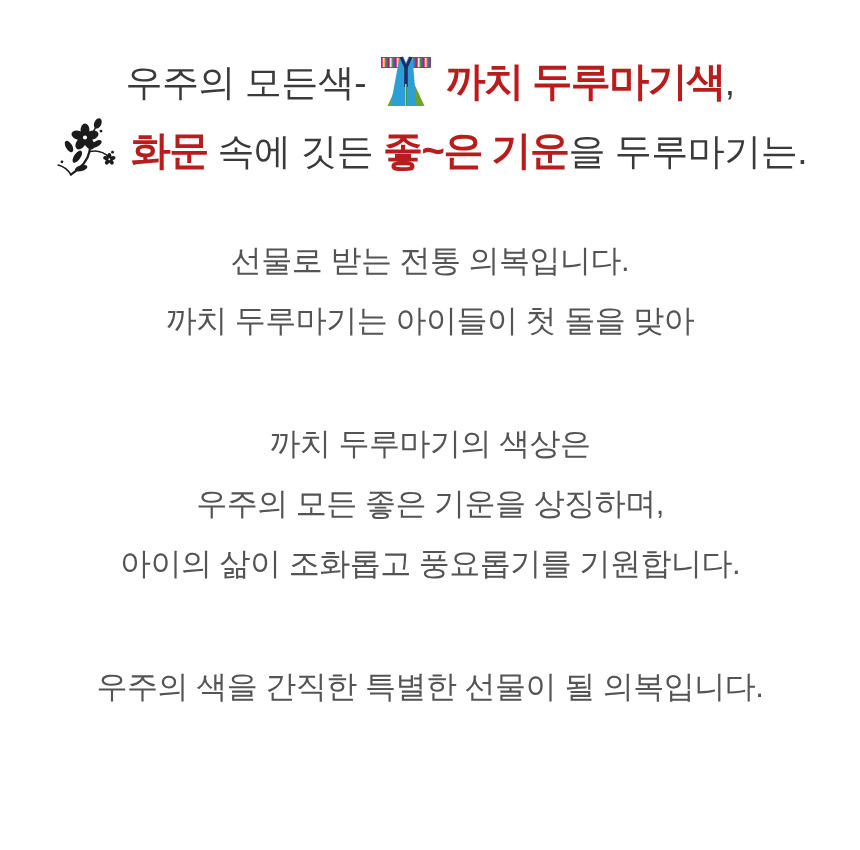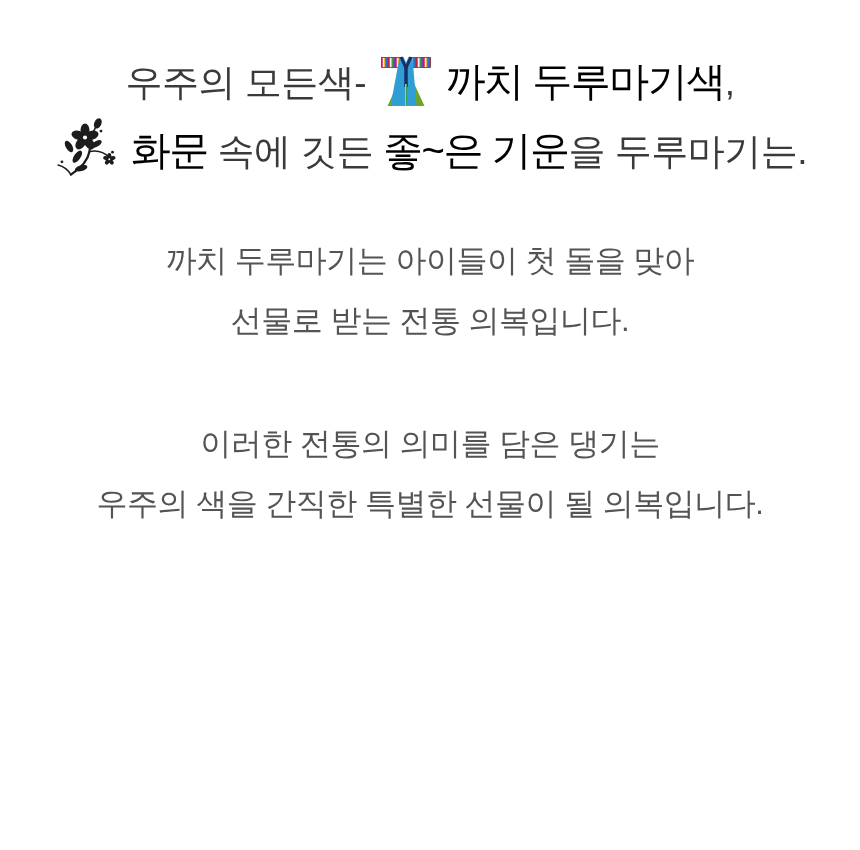--- a/index.html
+++ b/index.html
@@ -1,21 +1,21 @@
 <!DOCTYPE html>
 <html><head>
 <meta charset="utf-8">
 <style>
   * { margin:0; padding:0; box-sizing:border-box; }
   html,body { width:860px; height:850px; background:#ffffff; overflow:hidden; }
   body { font-family:"Liberation Sans","DejaVu Sans",sans-serif; }
   .page { width:860px; height:850px; padding-top:50px; text-align:center; }
 
   .h-line { font-size:37px; line-height:62px; color:#3a3a3a; font-weight:400; letter-spacing:-0.5px; white-space:nowrap; }
-  .h-bold { font-size:40px; font-weight:400; color:#000000; letter-spacing:-1.5px; }
+  .h-bold { font-size:40px; font-weight:700; color:#b91c1c; letter-spacing:-1.5px; }
 
   .icon { display:inline-block; vertical-align:middle; line-height:0; }
   .icon-hanbok { width:50px; height:56px; margin:0 5px 8px 5px; }
   .icon-flower { width:64px; height:64px; margin:0 4px 10px 0; }
   .icon svg { width:100%; height:100%; display:block; }
 
   .para { font-size:31px; line-height:60px; color:#545454; font-weight:300; letter-spacing:-0.5px; }
   .para .line { display:block; }
   .para-first { margin-top:40px; }
   .para + .para { margin-top:63px; }
@@ -95,23 +95,27 @@
           </g>
         </svg>
       </span>
       <span class="h-bold">화문</span>
       <span>속에 깃든</span>
       <span class="h-bold">좋~은 기운</span><span>을 두루마기는.</span>
     </div>
   </div>
 
   <p class="para para-first">
+    <span class="line">선물로 받는 전통 의복입니다.</span>
     <span class="line">까치 두루마기는 아이들이 첫 돌을 맞아</span>
-    <span class="line">선물로 받는 전통 의복입니다.</span>
   </p>
 
+  <p class="para">
+    <span class="line">까치 두루마기의 색상은</span>
+    <span class="line">우주의 모든 좋은 기운을 상징하며,</span>
+    <span class="line">아이의 삶이 조화롭고 풍요롭기를 기원합니다.</span>
+  </p>
 
   <p class="para">
-    <span class="line">이러한 전통의 의미를 담은 댕기는</span>
     <span class="line">우주의 색을 간직한 특별한 선물이 될 의복입니다.</span>
   </p>
 
 </div>
 
 </body></html>

